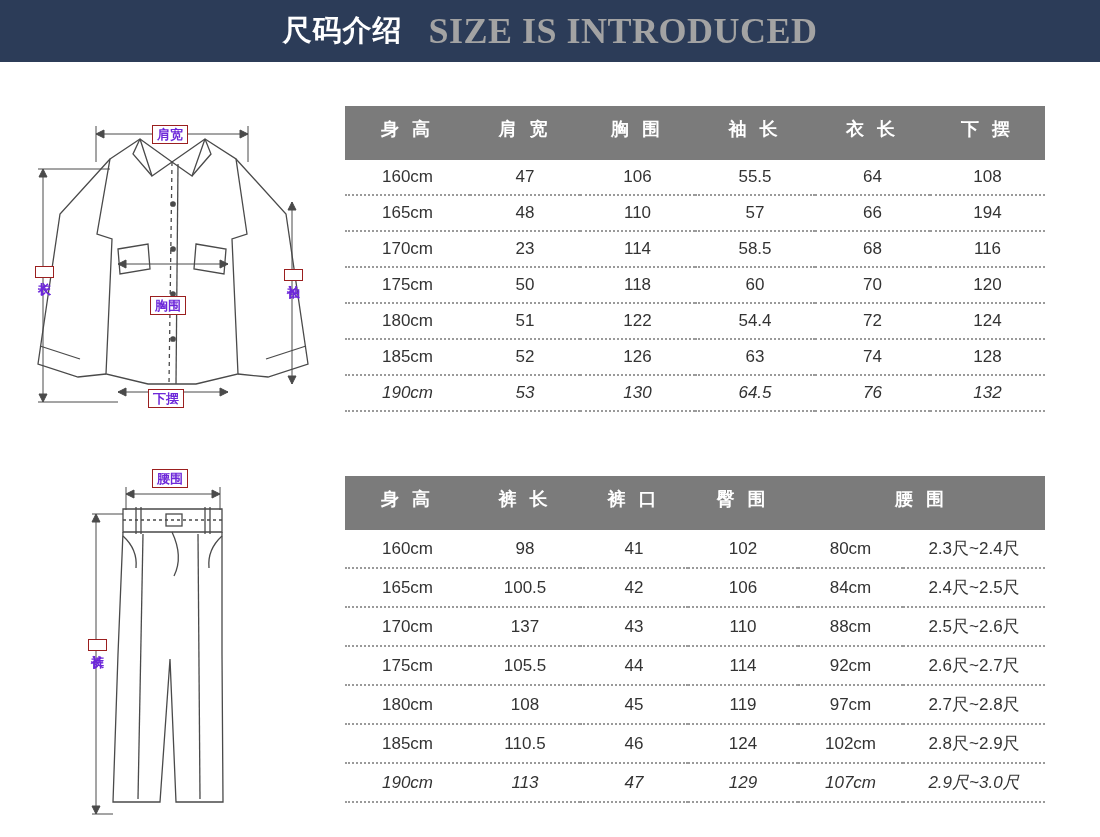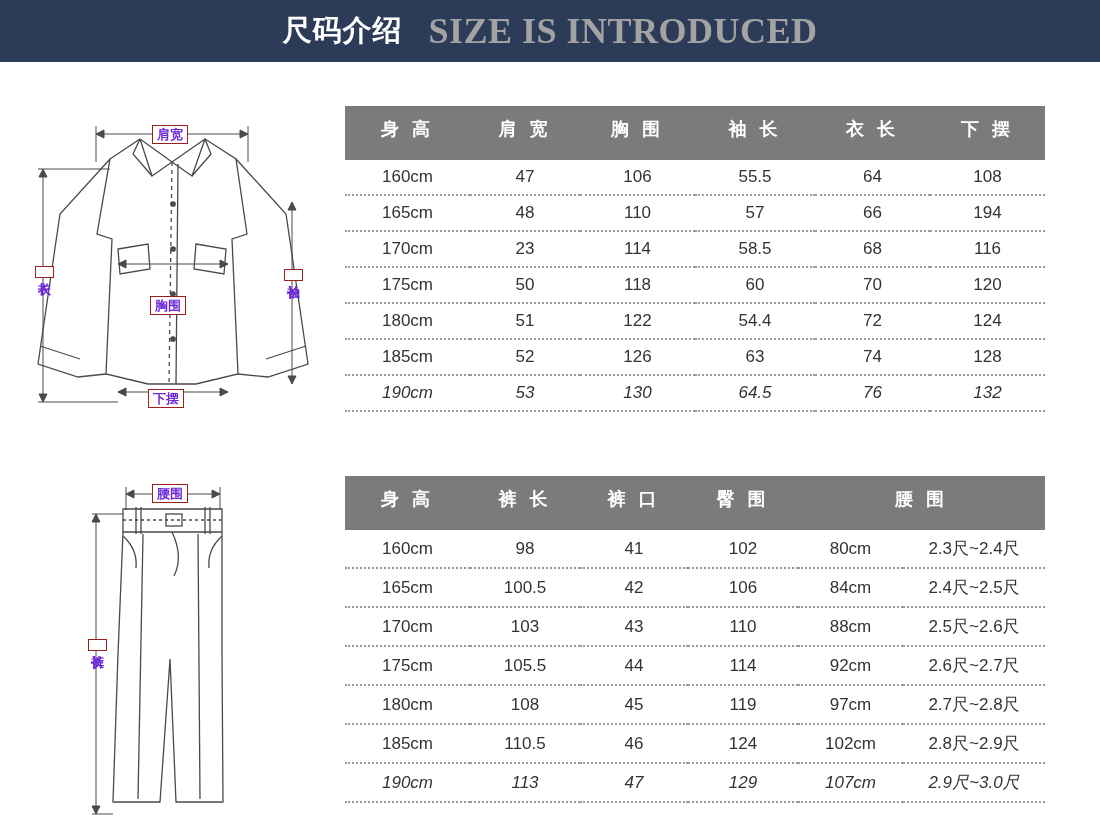--- a/index.html
+++ b/index.html
@@ -297,21 +297,21 @@
         <line x1="220" y1="33" x2="220" y2="56"></line>
 
         <line x1="96" y1="60" x2="96" y2="360"></line>
         <polygon points="96,60 92,68 100,68"></polygon>
         <polygon points="96,360 92,352 100,352"></polygon>
         <line x1="92" y1="60" x2="123" y2="60"></line>
         <line x1="92" y1="360" x2="113" y2="360"></line>
       </g>
     </svg>
 
-    <div class="fig-label" style="left:152px; top:30px;">腰围</div>
+    <div class="fig-label" style="left:152px; top:15px;">腰围</div>
     <div class="fig-label vertical" style="left:88px; top:185px;">裤长</div>
   </div>
 
   <div class="table-col">
     <table class="size-table">
       <colgroup>
         <col style="width:125px">
           <col style="width:110px">
           <col style="width:108px">
         <col style="width:110px">
@@ -339,21 +339,21 @@
         <tr>
           <td>165cm</td>
           <td>100.5</td>
           <td>42</td>
           <td>106</td>
           <td>84cm</td>
           <td>2.4尺~2.5尺</td>
         </tr>
         <tr>
           <td>170cm</td>
-          <td>103</td>
+          <td>137</td>
           <td>43</td>
           <td>110</td>
           <td>88cm</td>
           <td>2.5尺~2.6尺</td>
         </tr>
         <tr>
           <td>175cm</td>
           <td>105.5</td>
           <td>44</td>
           <td>114</td>

